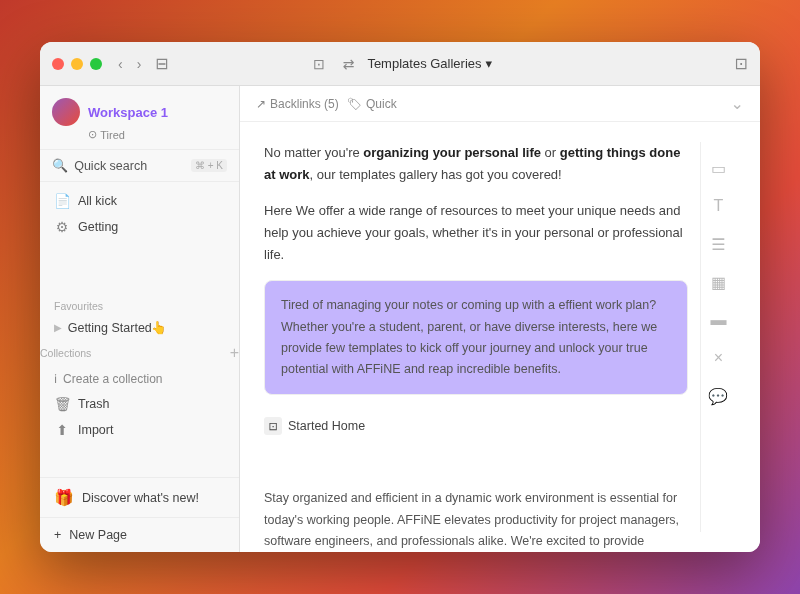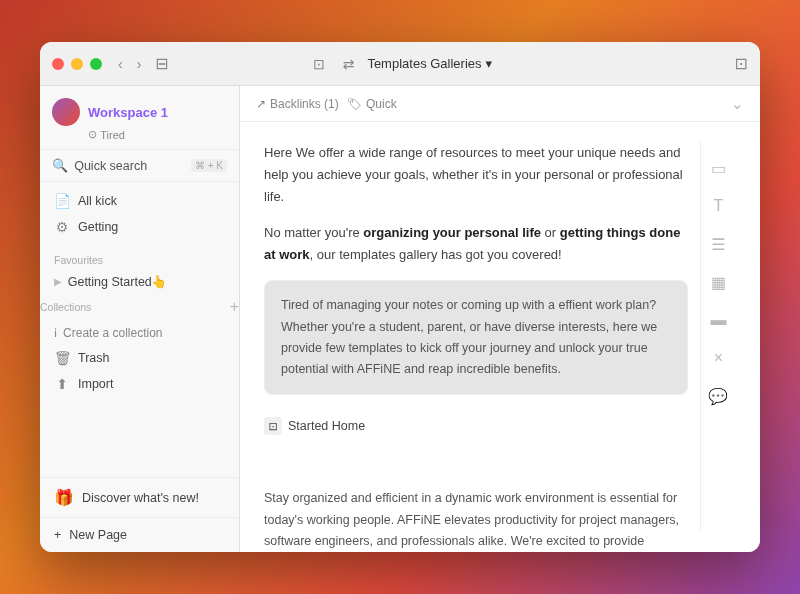--- a/index.html
+++ b/index.html
@@ -187,20 +187,21 @@
       font-size: 14px;
       width: 16px;
       text-align: center;
     }
     .sidebar-section-label {
       font-size: 10.5px;
       color: #aaa;
       padding: 8px 14px 3px;
       font-weight: 500;
       text-transform: capitalize;
+      margin-top: 46px;
     }
     .sidebar-item-favourites {
       display: flex;
       align-items: center;
       gap: 6px;
       padding: 5px 14px;
       font-size: 12.5px;
       color: #444;
       cursor: pointer;
     }
@@ -316,21 +317,21 @@
       font-size: 13px;
       color: #444;
       line-height: 1.7;
       margin-bottom: 14px;
     }
     .intro-text strong {
       font-weight: 700;
       color: #222;
     }
     .callout-box {
-      background: #e5e5e5;
+      background: #c4b5fd;
       border: 1px solid #eee;
       border-radius: 8px;
       padding: 14px 16px;
       margin-bottom: 14px;
     }
     .callout-text {
       font-size: 12.5px;
       color: #555;
       line-height: 1.7;
     }
@@ -486,37 +487,37 @@
           <span>New Page</span>
         </div>
       </div>
     </div>
 
     <div class="content">
 
       <div class="content-toolbar">
         <div class="backlinks-btn">
           <span>↗</span>
-          <span>Backlinks (1)</span>
+          <span>Backlinks (5)</span>
         </div>
         <div class="tags-btn">
           <span>🏷</span>
           <span>Quick</span>
         </div>
         <div class="toolbar-spacer"></div>
         <button class="collapse-btn">⌄</button>
       </div>
 
       <div class="content-body">
         <div class="content-main">
 
-          <p class="intro-text">Here We offer a wide range of resources to meet your unique needs and help you achieve your goals, whether it's in your personal or professional life.</p>
           <p class="intro-text">
             No matter you're <strong>organizing your personal life</strong> or <strong>getting things done at work</strong>, our templates gallery has got you covered!
           </p>
+          <p class="intro-text">Here We offer a wide range of resources to meet your unique needs and help you achieve your goals, whether it's in your personal or professional life.</p>
 
           <div class="callout-box">
             <p class="callout-text">Tired of managing your notes or coming up with a effient work plan? Whether you're a student, parent, or have diverse interests, here we provide  few templates to kick off your journey and unlock your true potential with AFFiNE and reap incredible benefits.</p>
           </div>
 
           <div class="template-card">
             <div class="template-card-header">
               <div class="template-card-icon">⊡</div>
               <span>Started Home</span>
             </div>

